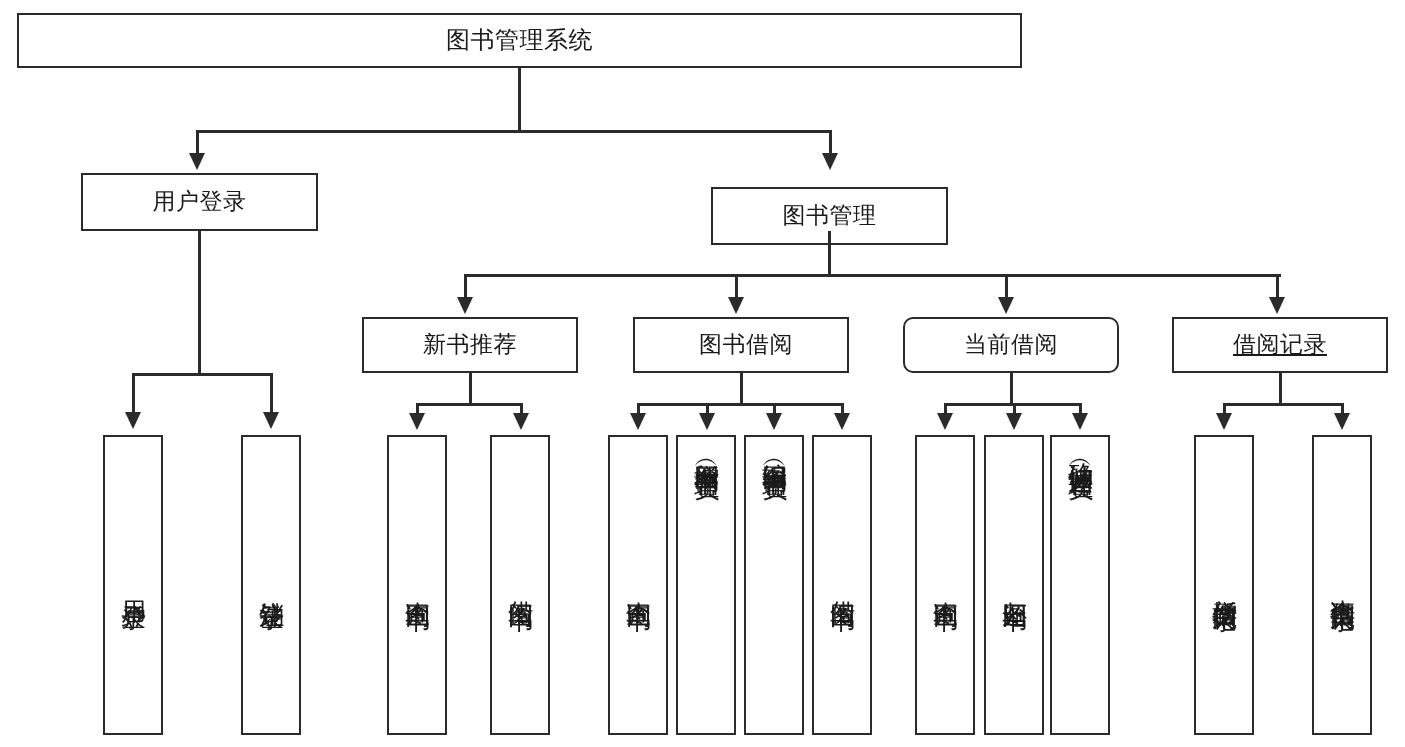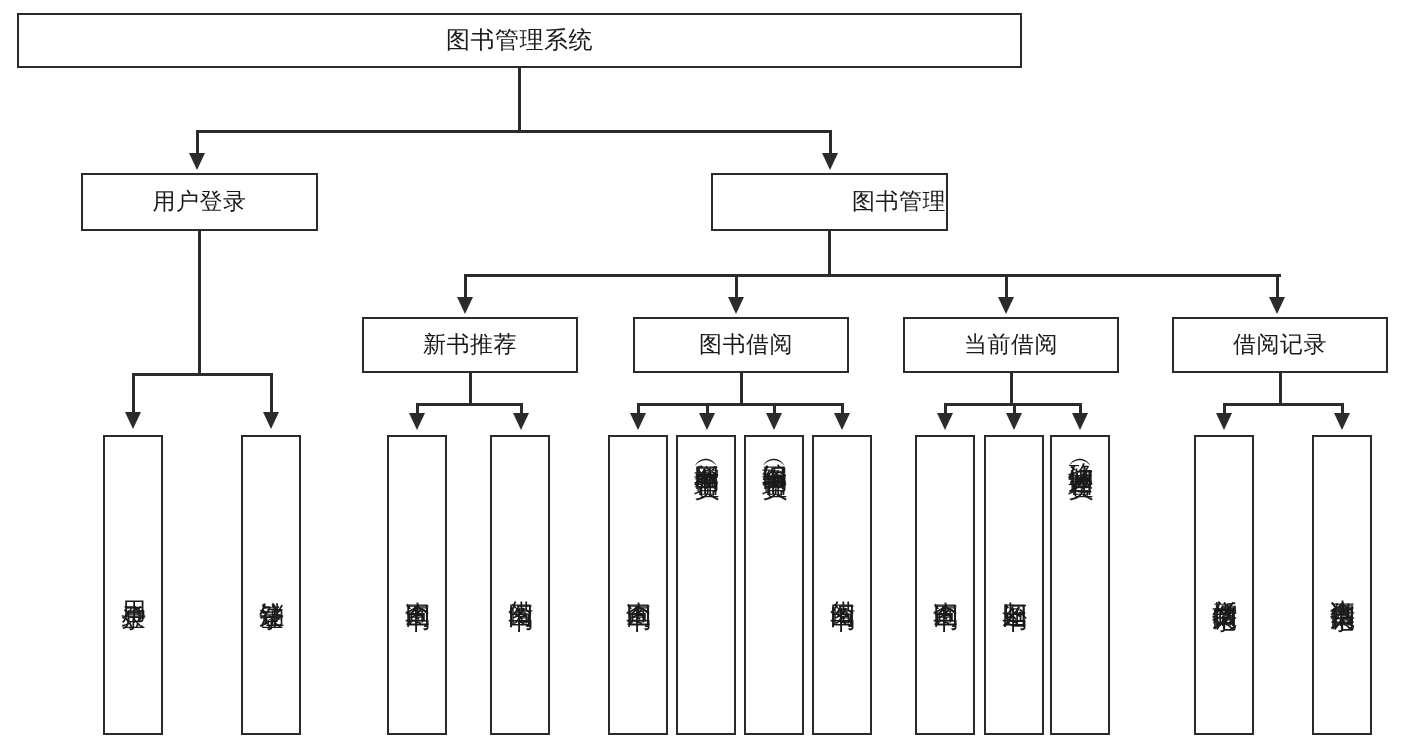--- a/index.html
+++ b/index.html
@@ -99,21 +99,21 @@
 
   <div class="edge v" style="left:196px; top:130px; height:27px;"></div>
   <div class="arrow" style="left:189px; top:153px;"></div>
 
   <div class="edge v" style="left:829px; top:130px; height:27px;"></div>
   <div class="arrow" style="left:822px; top:153px;"></div>
 
   <div class="node horiz" style="left:81px; top:173px; width:237px; height:58px;">
     <span class="label">用户登录</span>
   </div>
-  <div class="node horiz" style="left:711px; top:173px; width:237px; height:58px;justify-content:flex-end;">
+  <div class="node horiz" style="left:711px; top:187px; width:237px; height:58px;">
     <span class="label">图书管理</span>
   </div>
 
   <div class="edge v" style="left:198px; top:231px; height:144px;"></div>
   <div class="edge h" style="left:133px; top:373px; width:139px;"></div>
   <div class="edge v" style="left:132px; top:373px; height:42px;"></div>
   <div class="arrow" style="left:125px; top:412px;"></div>
   <div class="edge v" style="left:270px; top:373px; height:42px;"></div>
   <div class="arrow" style="left:263px; top:412px;"></div>
 
@@ -127,24 +127,24 @@
   <div class="arrow" style="left:998px; top:297px;"></div>
   <div class="edge v" style="left:1276px; top:274px; height:26px;"></div>
   <div class="arrow" style="left:1269px; top:297px;"></div>
 
   <div class="node horiz" style="left:362px; top:317px; width:216px; height:56px;font-family:Liberation Serif, serif;">
     <span class="label">新书推荐</span>
   </div>
   <div class="node horiz" style="left:633px; top:317px; width:216px; height:56px;padding-left:10px;">
     <span class="label">图书借阅</span>
   </div>
-  <div class="node horiz" style="left:903px; top:317px; width:216px; height:56px;">
+  <div class="node horiz" style="left:903px; top:317px; width:216px; height:56px;border-radius:10px;">
     <span class="label">当前借阅</span>
   </div>
-  <div class="node horiz" style="left:1172px; top:317px; width:216px; height:56px;">
+  <div class="node horiz" style="left:1172px; top:317px; width:216px; height:56px;text-decoration:underline;">
     <span class="label">借阅记录</span>
   </div>
 
   <div class="edge v" style="left:469px; top:373px; height:32px;"></div>
   <div class="edge h" style="left:417px; top:403px; width:105px;"></div>
   <div class="edge v" style="left:416px; top:403px; height:13px;"></div>
   <div class="arrow" style="left:409px; top:413px;"></div>
   <div class="edge v" style="left:520px; top:403px; height:13px;"></div>
   <div class="arrow" style="left:513px; top:413px;"></div>
 

